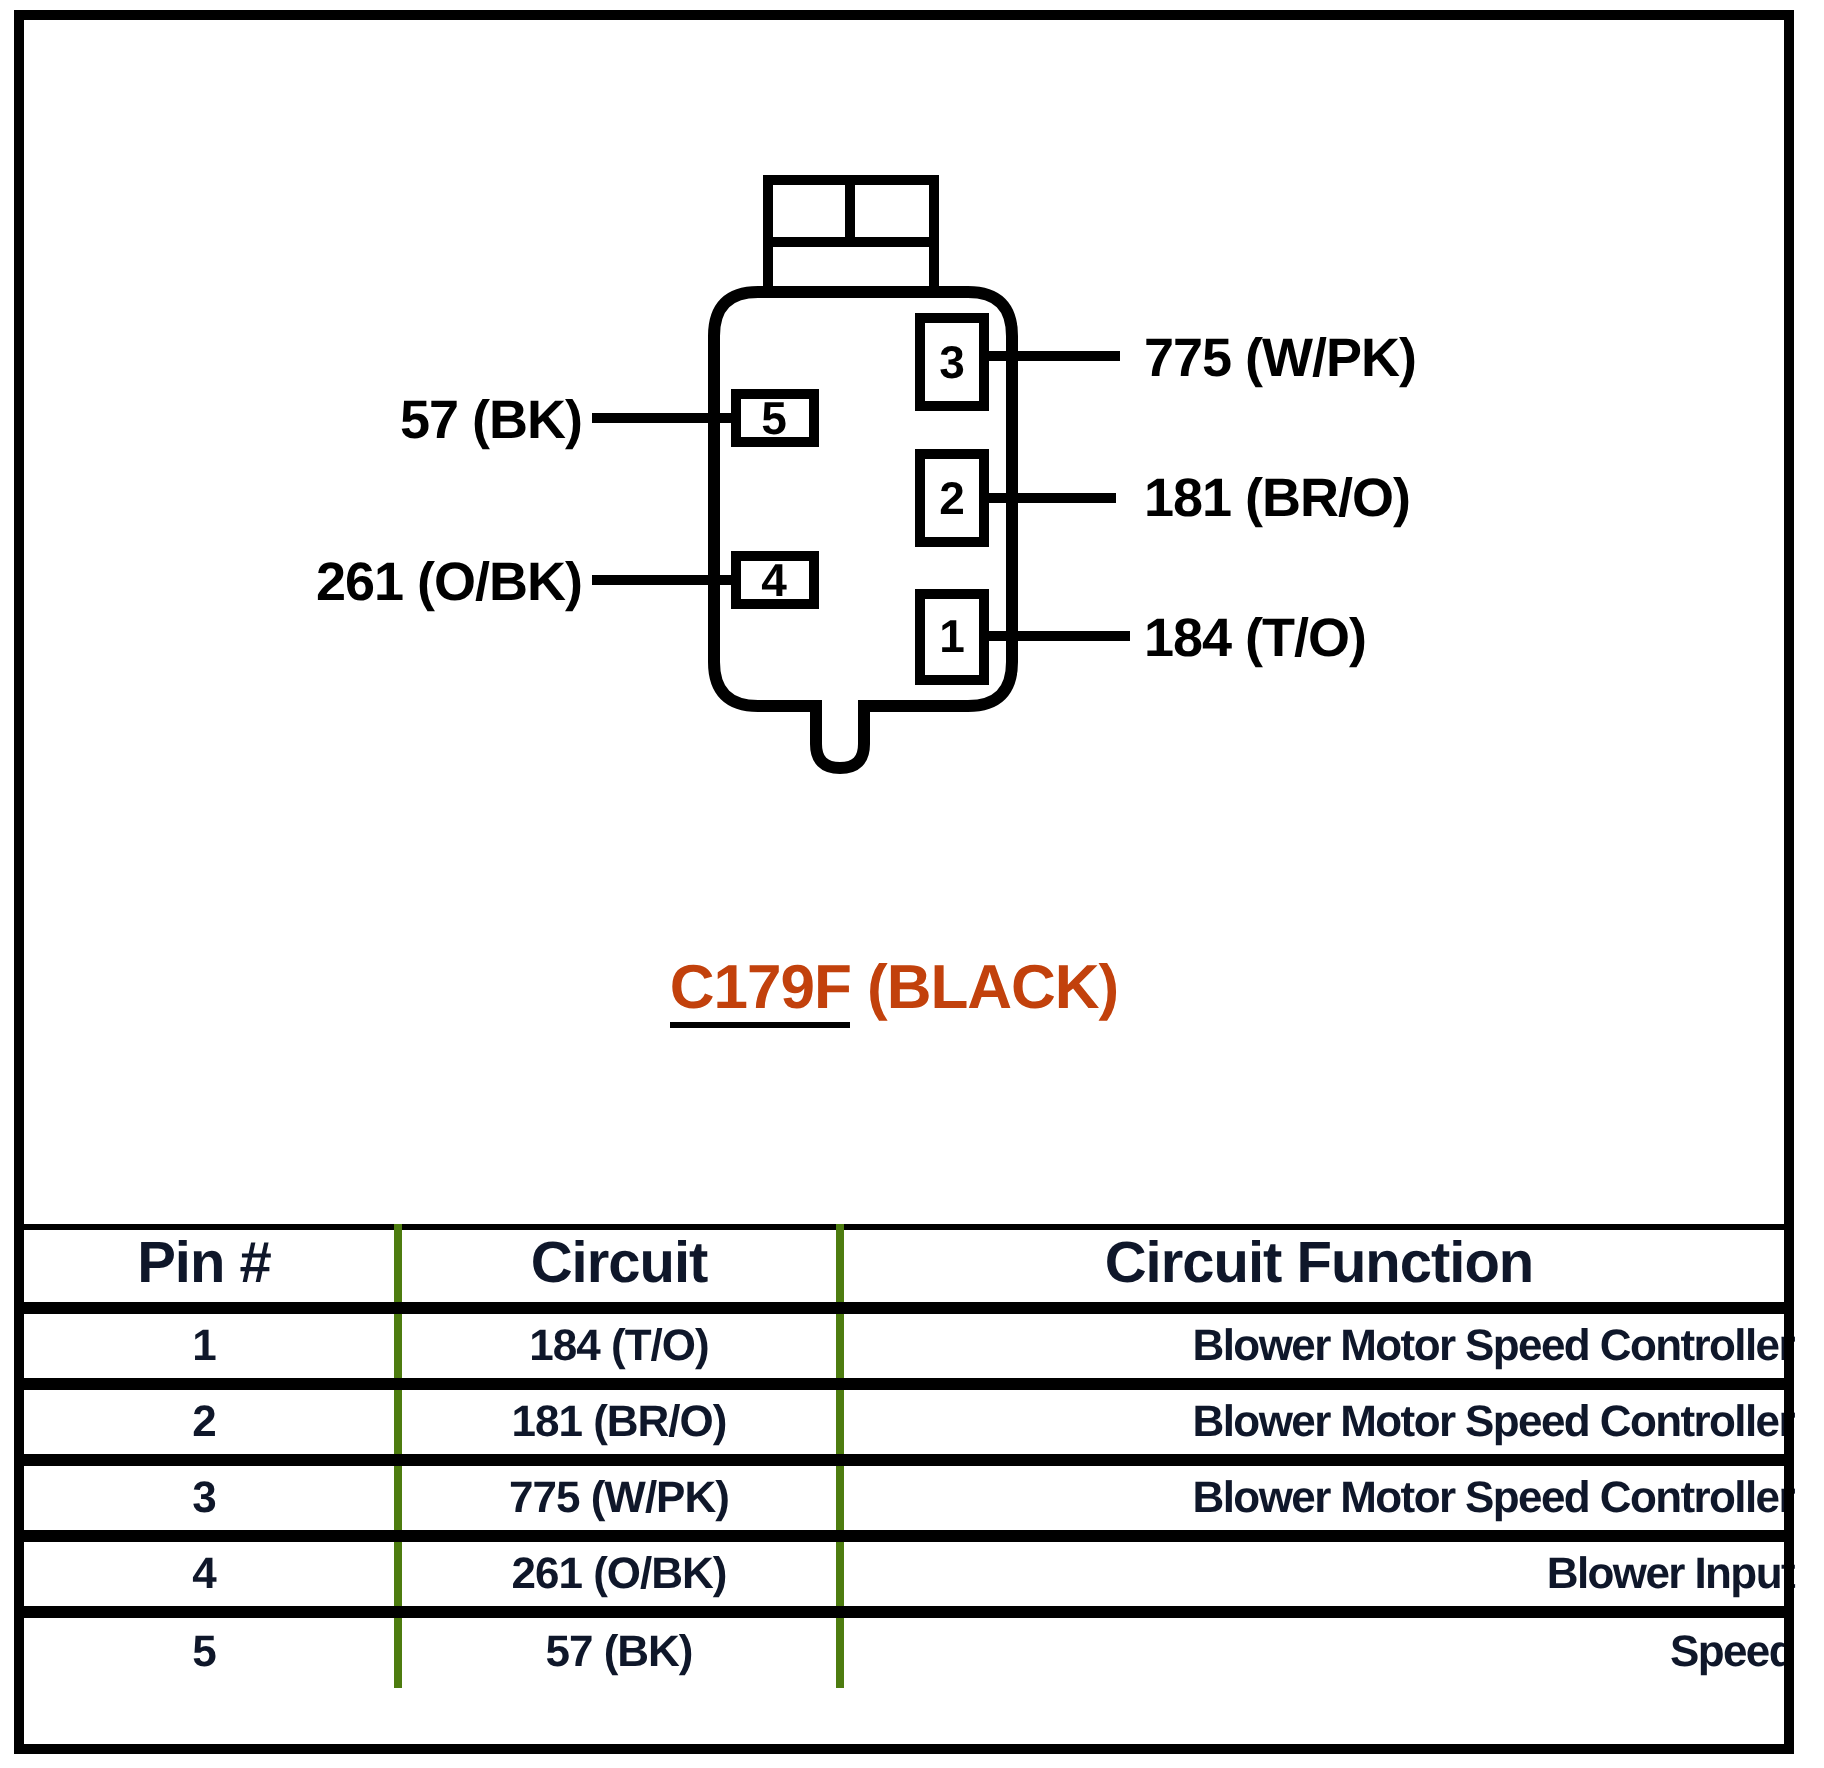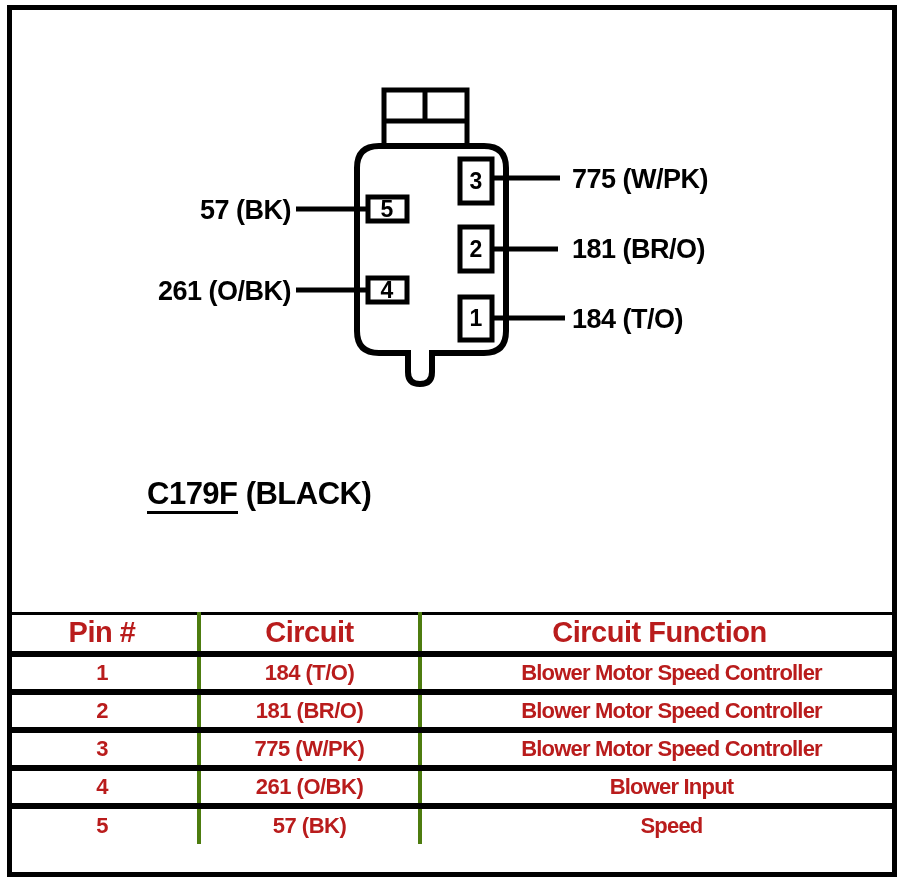--- a/index.html
+++ b/index.html
@@ -45,22 +45,23 @@
     letter-spacing: -0.5px;
     fill: #000000;
   }
   .wire-label.right { text-anchor: start; }
   .wire-label.left  { text-anchor: end; }
   .title-block {
     position: absolute;
     left: 147px;
     top: 477px;
     width: 600px;
-    font-weight: bold;
-    color: #000000;
+    text-align: center;
+    font-weight: bold;
+    color: #c2410c;
   }
   .title-line1 {
     font-size: 31px;
     line-height: 33px;
     letter-spacing: -0.5px;
     margin-bottom: 5px;
   }
   .title-code {
     border-bottom: 3px solid #000000;
     padding-bottom: 0px;
@@ -69,21 +70,21 @@
     font-size: 29px;
     line-height: 35px;
     letter-spacing: -0.5px;
   }
   table.pinout {
     position: absolute;
     left: 7px; top: 612px;
     width: 890px;
     border-collapse: collapse;
     table-layout: fixed;
-    color: #b91c1c;
+    color: #0f172a;
   }
   table.pinout col.c1 { width: 192px; }
   table.pinout col.c2 { width: 221px; }
   table.pinout col.c3 { width: 477px; }
   table.pinout th, table.pinout td {
     font-weight: bold;
     text-align: center;
     vertical-align: middle;
     background: #ffffff;
   }
@@ -98,21 +99,21 @@
     letter-spacing: -0.5px;
   }
   table.pinout tbody td {
     border-bottom: 6px solid #000000;
     height: 38px;
     font-size: 22px;
     letter-spacing: -0.5px;
   }
   table.pinout tbody tr:last-child td { border-bottom: none; }
   table.pinout td.fn {
-    text-align: center;
+    text-align: right;
     padding-left: 24px;
     letter-spacing: -0.8px;
   }
 </style>
 </head>
 <body>
 
 <div class="page">
 
   <svg class="diagram-svg" viewBox="0 0 912 612">

